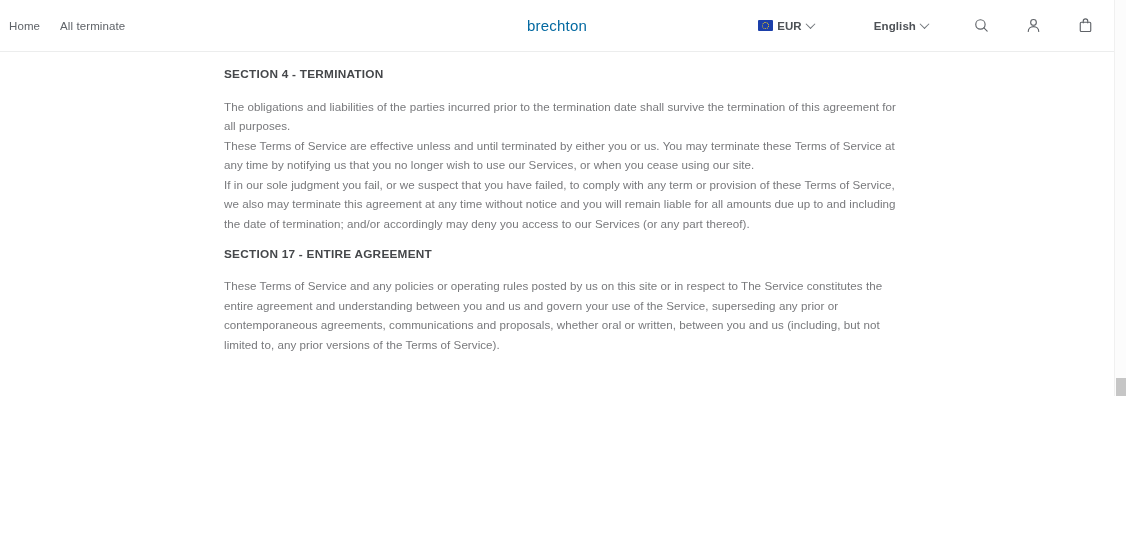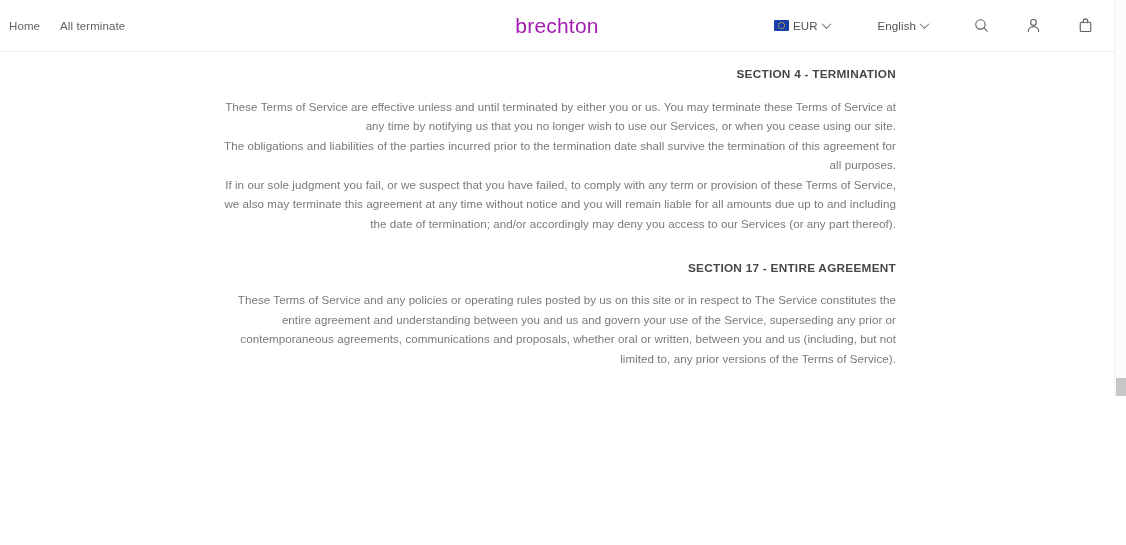--- a/index.html
+++ b/index.html
@@ -12,21 +12,20 @@
     background: #ffffff;
     font-family: "Liberation Sans", sans-serif;
   }
 
   .page {
     position: relative;
     width: 1126px;
     height: 396px;
     background: #ffffff;
     overflow: hidden;
-    text-align: right;
   }
 
   
   .site-header {
     position: relative;
     height: 52px;
     width: 1114px;
     background: #ffffff;
     border-bottom: 1px solid #eceded;
     display: flex;
@@ -56,35 +55,36 @@
     left: 0;
     right: 0;
     top: 0;
     height: 51px;
     display: flex;
     align-items: center;
     justify-content: center;
     pointer-events: none;
   }
   .brand {
-    font-size: 21px;
-    color: #a21caf;
+    font-size: 15px;
+    color: #0369a1;
     letter-spacing: .2px;
     pointer-events: auto;
     cursor: pointer;
     text-decoration: none;
   }
 
   .nav-right {
     margin-left: auto;
     display: flex;
     align-items: center;
     gap: 16px;
     flex: 0 0 auto;
     z-index: 2;
+    font-weight: bold;
   }
 
   .selector {
     display: flex;
     align-items: center;
     gap: 4px;
     font-size: 11.5px;
     color: #4d5156;
     cursor: pointer;
     padding: 4px 8px;
@@ -126,21 +126,21 @@
   .icon-btn {
     width: 30px;
     height: 30px;
     display: flex;
     align-items: center;
     justify-content: center;
     cursor: pointer;
     margin-left: 6px;
   }
   .icon-btn svg { display: block; }
-  .lang-gap { margin-left: 16px; }
+  .lang-gap { margin-left: 28px; }
   .search-gap { margin-left: 14px; }
 
   
   .content-scroll {
     position: relative;
     width: 1114px;
     height: 479px;
     background: #ffffff;
     overflow: hidden;
   }
@@ -151,21 +151,21 @@
   }
 
   .sec-title {
     font-size: 11.8px;
     font-weight: bold;
     color: #45474a;
     letter-spacing: .25px;
     margin: 0 0 14px 0;
     line-height: 1.4;
   }
-  .sec-title.spaced { margin-top: 26px; }
+  .sec-title.spaced { margin-top: 12px; }
 
   .para {
     font-size: 11.6px;
     color: #78797c;
     line-height: 19.6px;
     margin: 0;
     letter-spacing: .05px;
   }
   .para + .para { margin-top: 0; }
 
@@ -252,22 +252,22 @@
         </svg>
       </div>
 
     </div>
   </header>
 
   <main class="content-scroll">
     <article class="content">
 
       <h2 class="sec-title">SECTION 4 - TERMINATION</h2>
+      <p class="para">The obligations and liabilities of the parties incurred prior to the termination date shall survive the termination of this agreement for all purposes.</p>
       <p class="para">These Terms of Service are effective unless and until terminated by either you or us. You may terminate these Terms of Service at any time by notifying us that you no longer wish to use our Services, or when you cease using our site.</p>
-      <p class="para">The obligations and liabilities of the parties incurred prior to the termination date shall survive the termination of this agreement for all purposes.</p>
       <p class="para">If in our sole judgment you fail, or we suspect that you have failed, to comply with any term or provision of these Terms of Service, we also may terminate this agreement at any time without notice and you will remain liable for all amounts due up to and including the date of termination; and/or accordingly may deny you access to our Services (or any part thereof).</p>
 
       <h2 class="sec-title spaced">SECTION 17 - ENTIRE AGREEMENT</h2>
       <p class="para">These Terms of Service and any policies or operating rules posted by us on this site or in respect to The Service constitutes the entire agreement and understanding between you and us and govern your use of the Service, superseding any prior or contemporaneous agreements, communications and proposals, whether oral or written, between you and us (including, but not limited to, any prior versions of the Terms of Service).</p>
 
 
     </article>
   </main>
 
   <footer class="site-footer"></footer>

